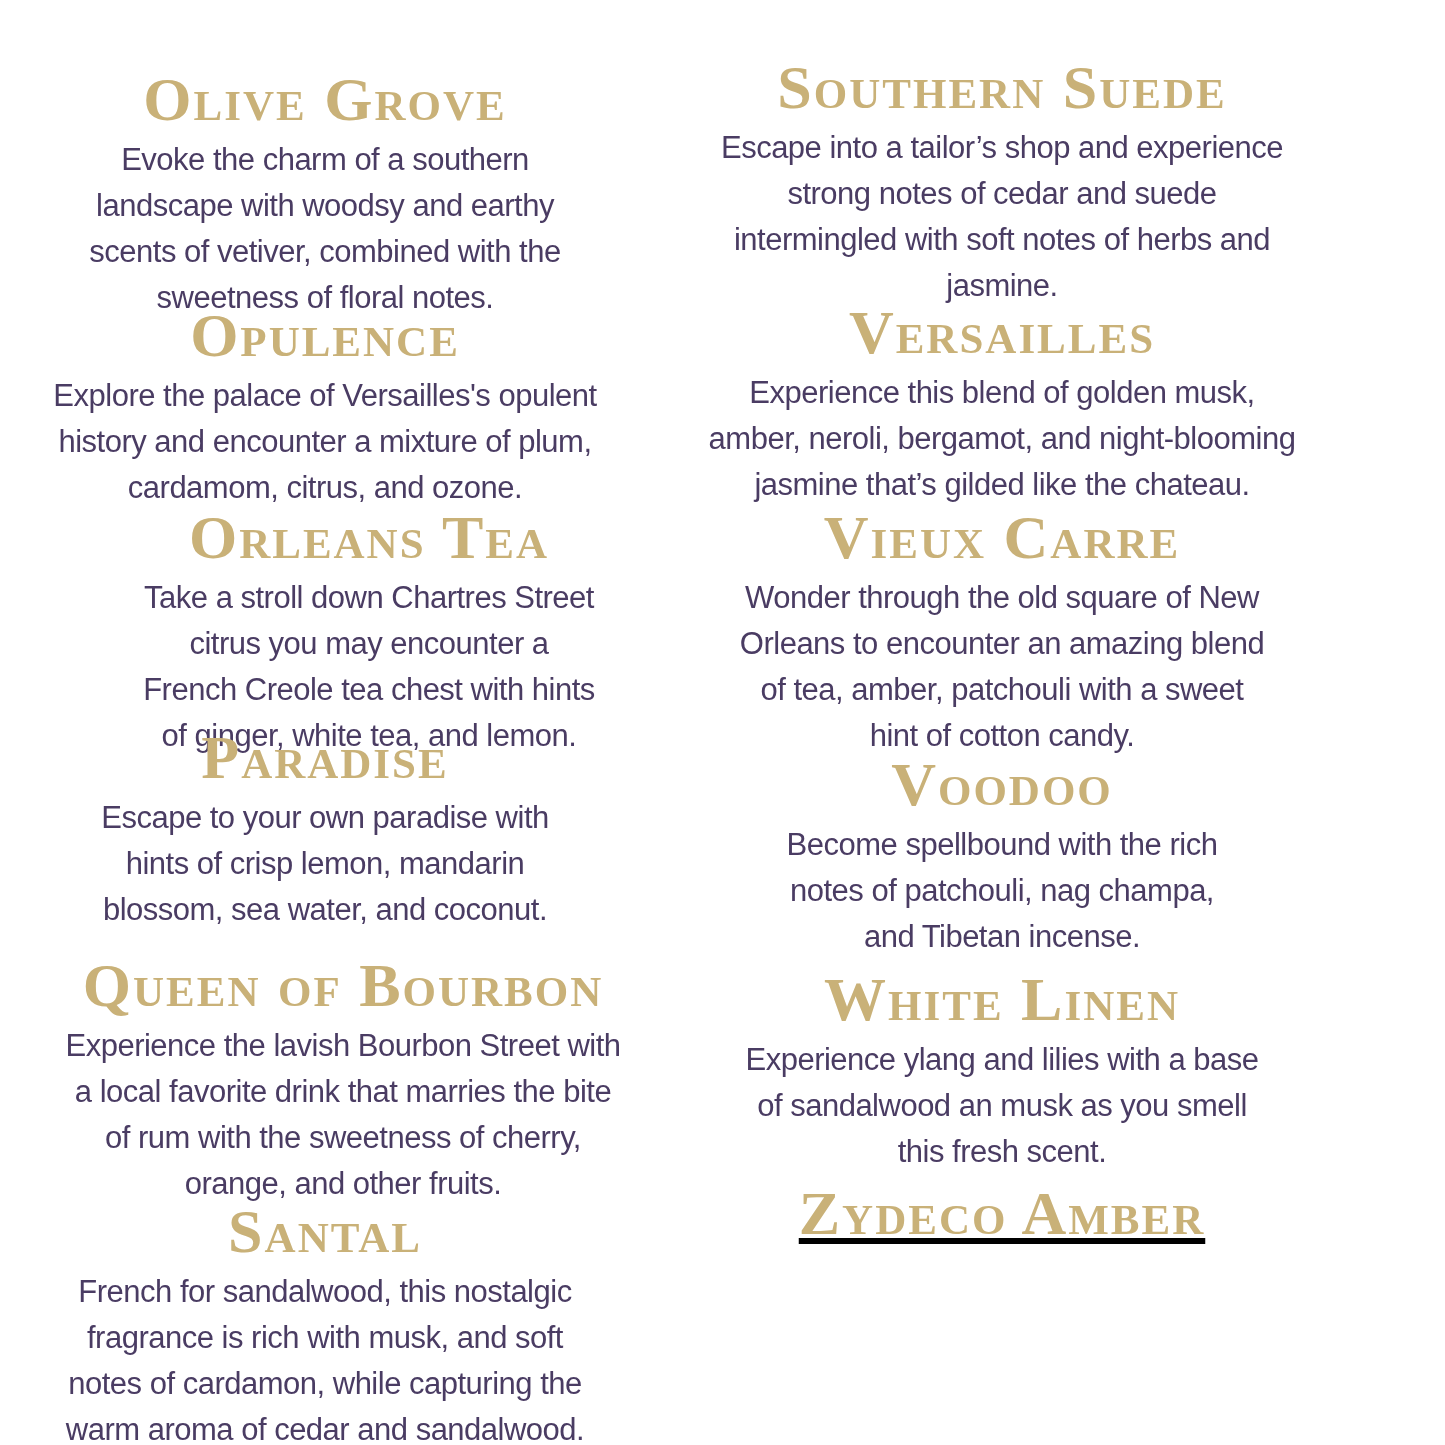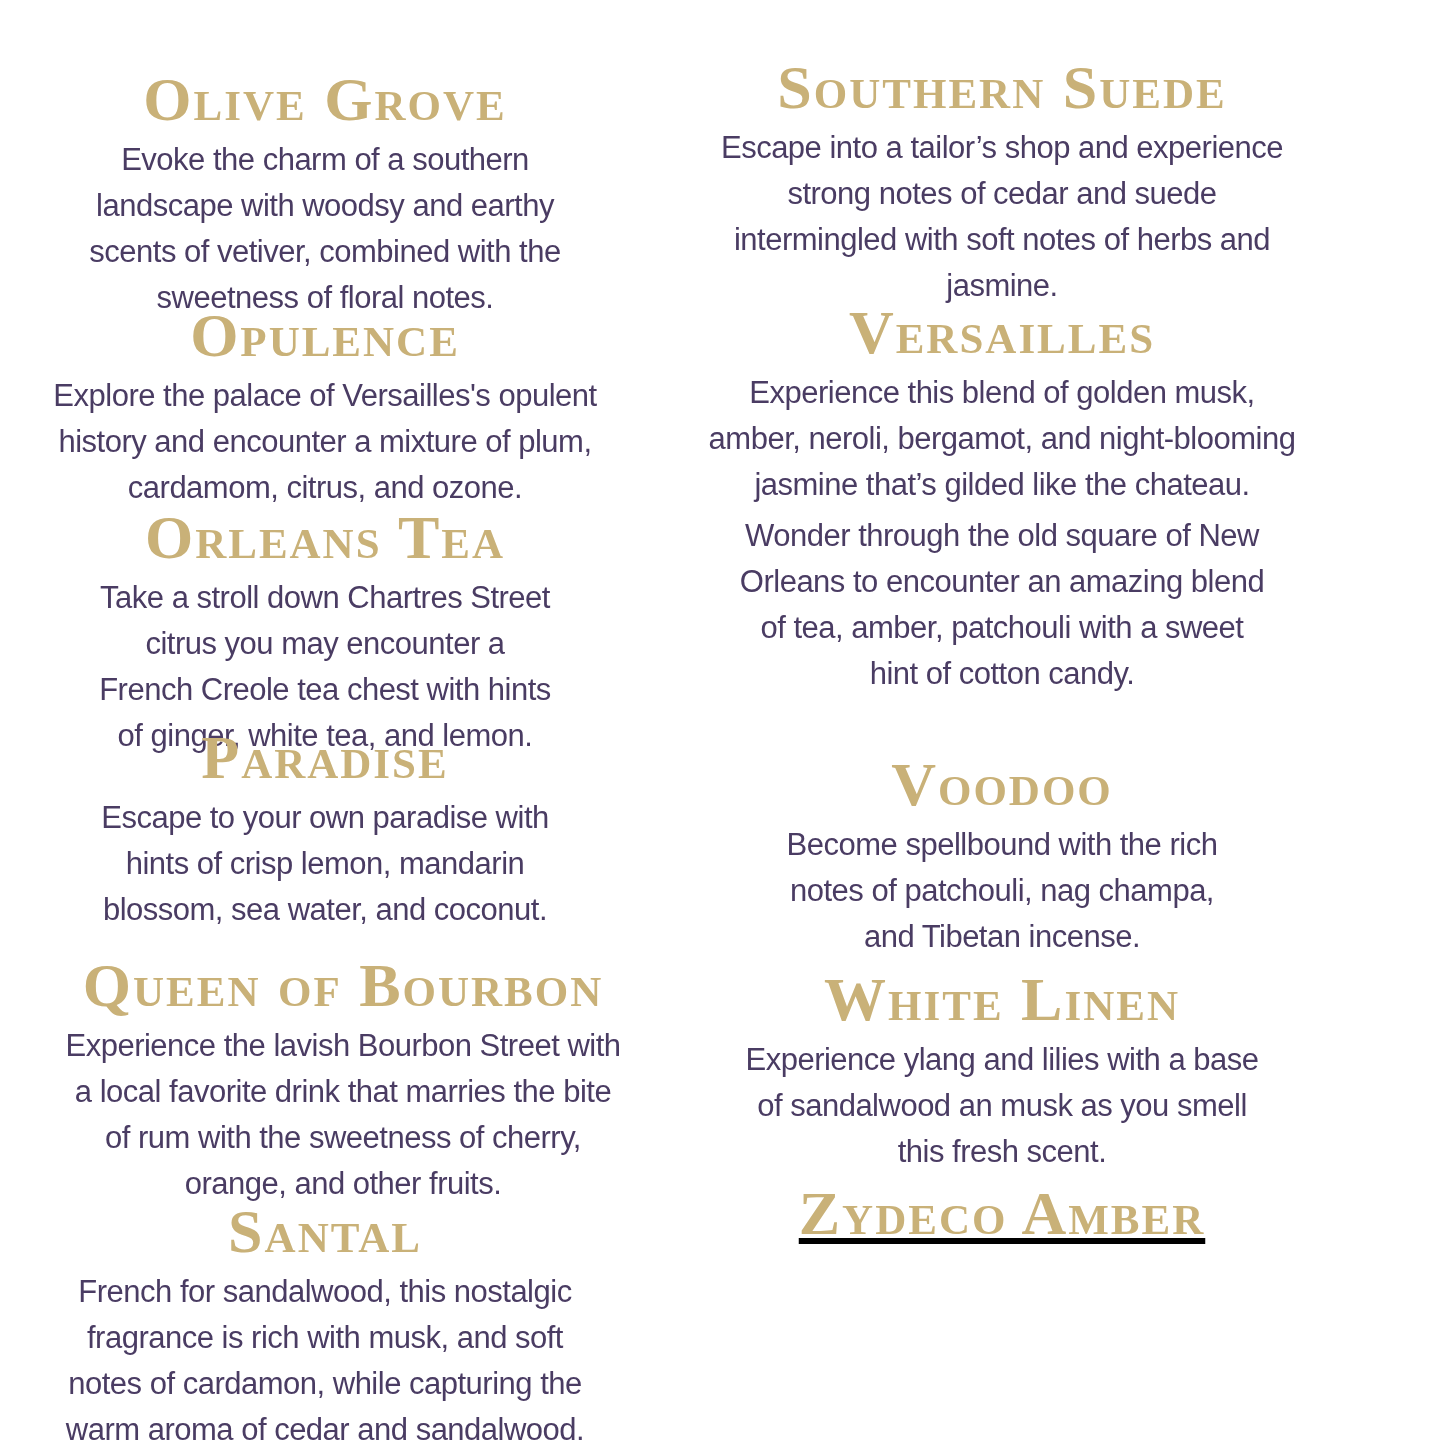--- a/index.html
+++ b/index.html
@@ -31,21 +31,21 @@
   .scent p {
     margin: 7px 0 0 0;
     font-size: 31px;
     font-weight: 300;
     line-height: 46px;
     letter-spacing: -0.5px;
     color: #4a3c63;
     white-space: pre-line;
   }
   
-  .l1 { top: 68px; }  .l2 { top: 304px; } .l3 { top: 506px; }
+  .l1 { top: 68px; }  .l2 { top: 304px; } .l3 { top: 506px; padding-left: 44px; }
   .l4 { top: 726px; } .l5 { top: 954px; padding-left: 18px; } .l6 { top: 1184px; margin-top: 16px; }
   .r1 { top: 56px; }  .r2 { top: 301px; } .r3 { top: 506px; }
   .r4 { top: 753px; } .r5 { top: 968px; } .r6 { top: 1182px; text-decoration: underline; }
 </style>
 </head>
 <body>
 
 <div class="page">
 
   <div class="column col-left">
@@ -99,20 +99,21 @@
 intermingled with soft notes of herbs and
 jasmine.</p>
     </div>
     <div class="scent r2">
       <h2>Versailles</h2>
       <p>Experience this blend of golden musk,
 amber, neroli, bergamot, and night-blooming
 jasmine that’s gilded like the chateau.</p>
     </div>
     <div class="scent r3">
+      <h2>Vieux Carre</h2>
       <p>Wonder through the old square of New
 Orleans to encounter an amazing blend
 of tea, amber, patchouli with a sweet
 hint of cotton candy.</p>
     </div>
     <div class="scent r4">
       <h2>Voodoo</h2>
       <p>Become spellbound with the rich
 notes of patchouli, nag champa,
 and Tibetan incense.</p>

